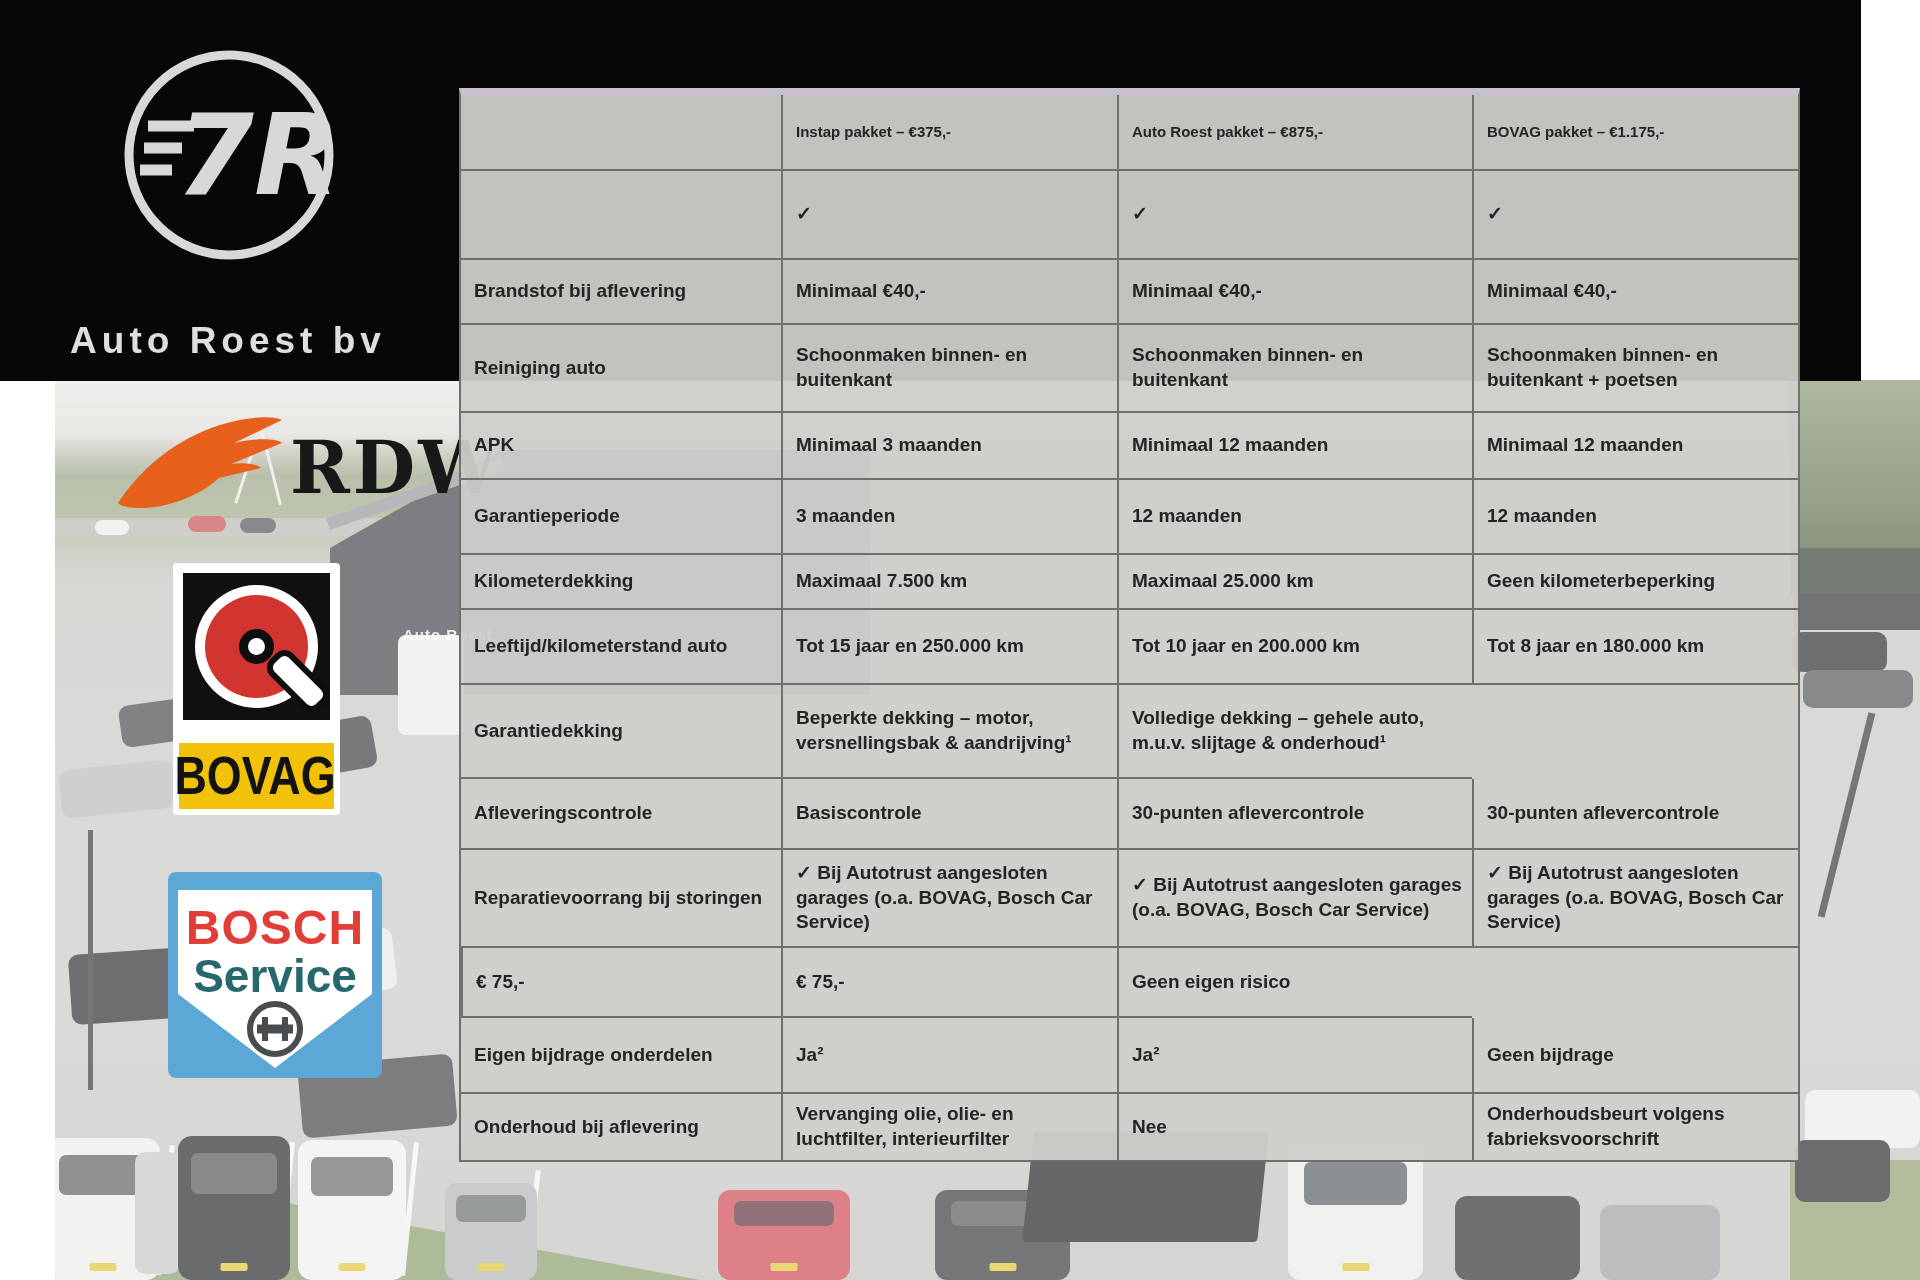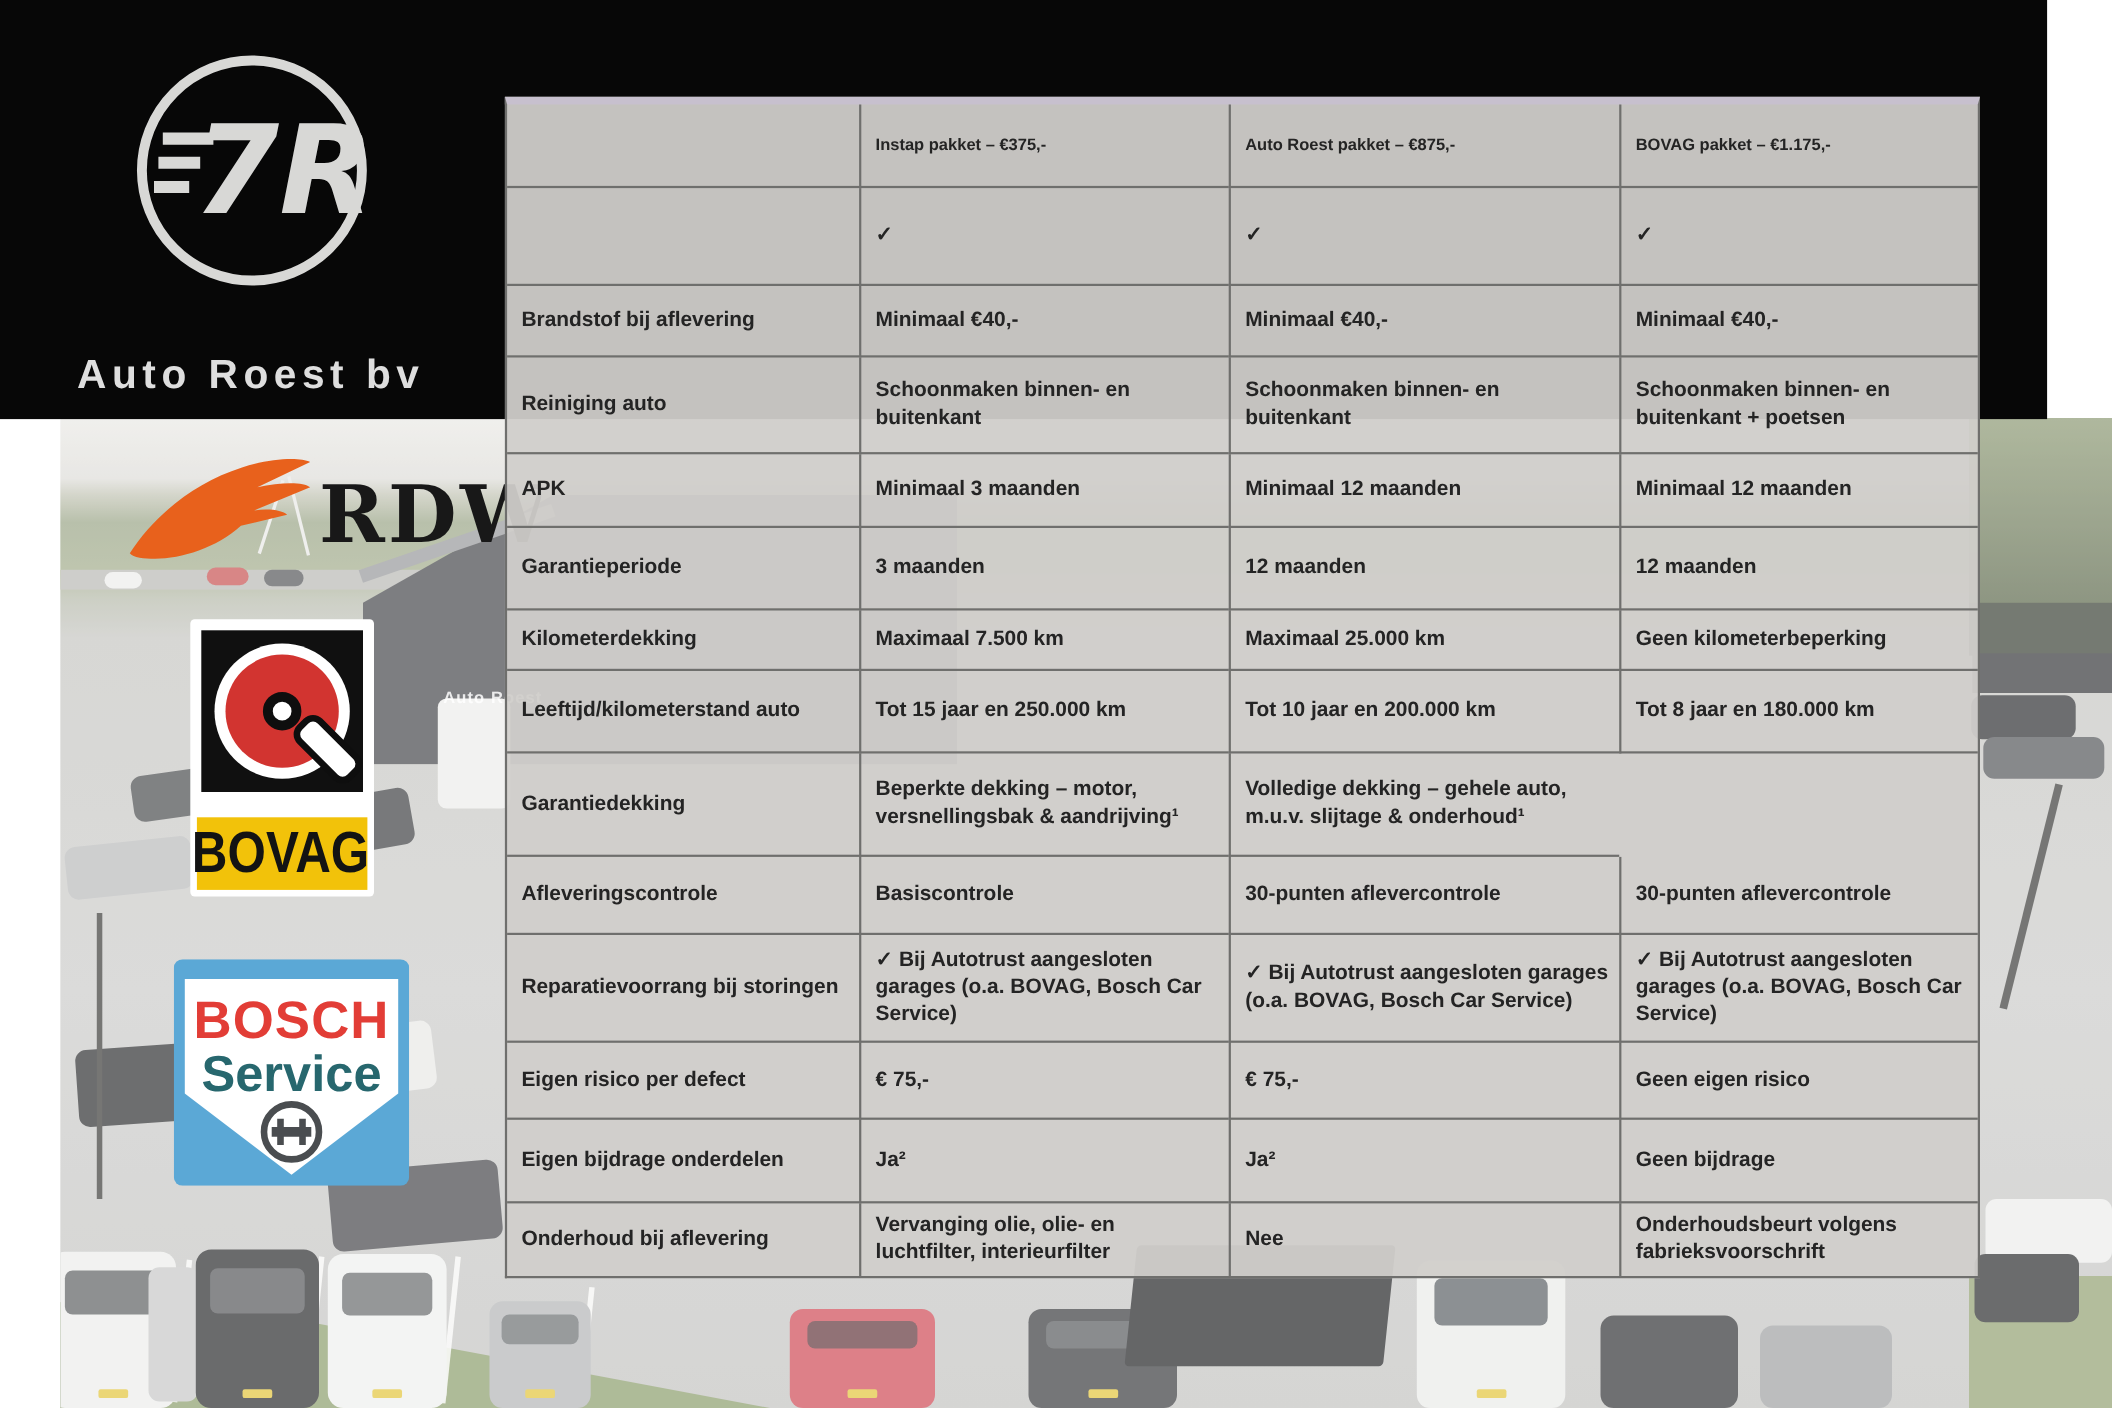--- a/index.html
+++ b/index.html
@@ -34,21 +34,21 @@
   .bovag-ring { position:absolute; left:12px; top:12px; width:123px; height:123px; border-radius:50%; background:#ffffff; }
   .bovag-red  { position:absolute; left:22px; top:22px; width:103px; height:103px; border-radius:50%; background:#d23430; }
   .bovag-handle { position:absolute; left:80px; top:92px; width:58px; height:20px; background:#ffffff;
                   border:6px solid #0e0e0e; border-radius:12px; transform:rotate(45deg); }
   .bovag-hub  { position:absolute; left:56px; top:56px; width:35px; height:35px; border-radius:50%;
                 background:#ffffff; border:9px solid #0e0e0e; box-sizing:border-box; }
   .bovag-band { position:absolute; left:6px; right:6px; bottom:6px; height:66px; background:#f2c20a;
                 display:flex; align-items:center; justify-content:flex-end; }
   .bovag-band span { font-weight:bold; font-size:44px; color:#131313; transform:scale(1.02,1.2); letter-spacing:0px; }
 
-  .bosch { position:absolute; left:158px; top:872px; width:214px; height:206px; z-index:20; }
+  .bosch { position:absolute; left:168px; top:872px; width:214px; height:206px; z-index:20; }
 
   .building-sign { position:absolute; left:348px; top:246px; color:rgba(255,255,255,0.85);
                    font-size:15px; letter-spacing:1px; font-weight:bold; z-index:6; }
 
   
   .pkg-table { position:absolute; left:459px; top:88px; width:1341px; box-sizing:border-box; z-index:30;
                background:rgba(208,206,203,0.94); border:2px solid #6f6f6d; border-top:7px solid #c7c0ce;
                color:#242424; }
   .t-row { display:grid; grid-template-columns:320px 336px 355px 1fr; }
   .t-cell { box-sizing:border-box; border-bottom:2px solid #6f6f6d; display:flex; align-items:center;
@@ -261,21 +261,20 @@
     </div>
 
     <div class="t-row" style="height:98px;">
       <div class="t-cell">Reparatievoorrang bij storingen</div>
       <div class="t-cell v">✓ Bij Autotrust aangesloten garages (o.a. BOVAG, Bosch Car Service)</div>
       <div class="t-cell v">✓ Bij Autotrust aangesloten garages (o.a. BOVAG, Bosch Car Service)</div>
       <div class="t-cell v">✓ Bij Autotrust aangesloten garages (o.a. BOVAG, Bosch Car Service)</div>
     </div>
 
     <div class="t-row" style="height:70px;">
-      <div class="t-cell">Eigen risico per defect</div>
       <div class="t-cell v">€ 75,-</div>
       <div class="t-cell v">€ 75,-</div>
       <div class="t-cell v">Geen eigen risico</div>
     </div>
 
     <div class="t-row" style="height:76px;">
       <div class="t-cell">Eigen bijdrage onderdelen</div>
       <div class="t-cell v">Ja²</div>
       <div class="t-cell v">Ja²</div>
       <div class="t-cell v">Geen bijdrage</div>

